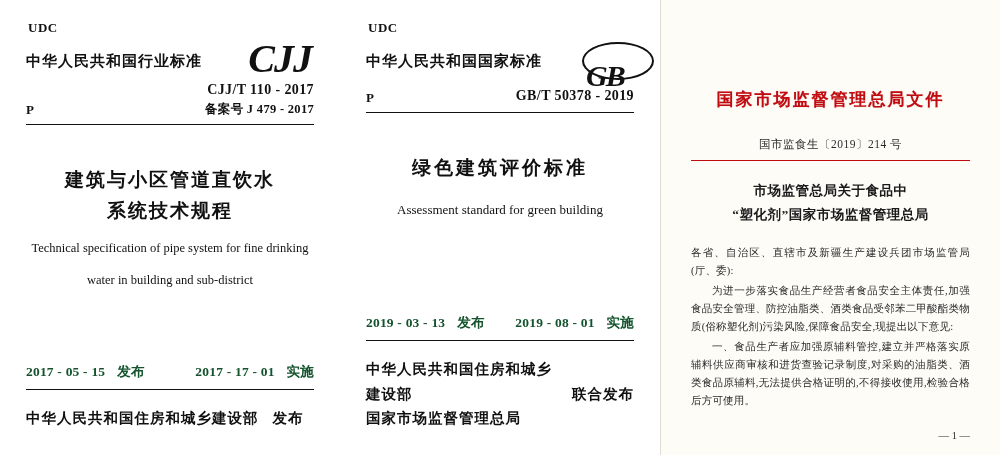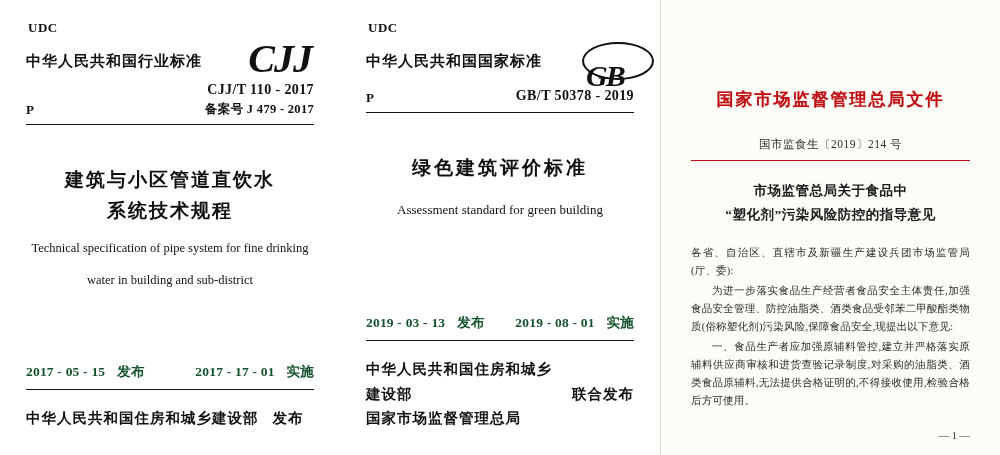--- a/index.html
+++ b/index.html
@@ -348,21 +348,21 @@
     </div>
   </div>
 
   <div class="redoc">
     <div class="redoc-title">国家市场监督管理总局文件</div>
     <div class="redoc-docnum">国市监食生〔2019〕214 号</div>
     <hr class="redline">
 
     <div class="redoc-subject">
       <div>市场监管总局关于食品中</div>
-      <div>“塑化剂”污染风险防控的指导意见</div>
+      <div>“塑化剂”国家市场监督管理总局</div>
     </div>
 
     <div class="redoc-body">
       <p>各省、自治区、直辖市及新疆生产建设兵团市场监管局(厅、委):</p>
       <p class="indent">为进一步落实食品生产经营者食品安全主体责任,加强食品安全管理、防控油脂类、酒类食品受邻苯二甲酸酯类物质(俗称塑化剂)污染风险,保障食品安全,现提出以下意见:</p>
       <p class="indent">一、食品生产者应加强原辅料管控,建立并严格落实原辅料供应商审核和进货查验记录制度,对采购的油脂类、酒类食品原辅料,无法提供合格证明的,不得接收使用,检验合格后方可使用。</p>
 
     </div>
 
     <div class="redoc-page">— 1 —</div>

